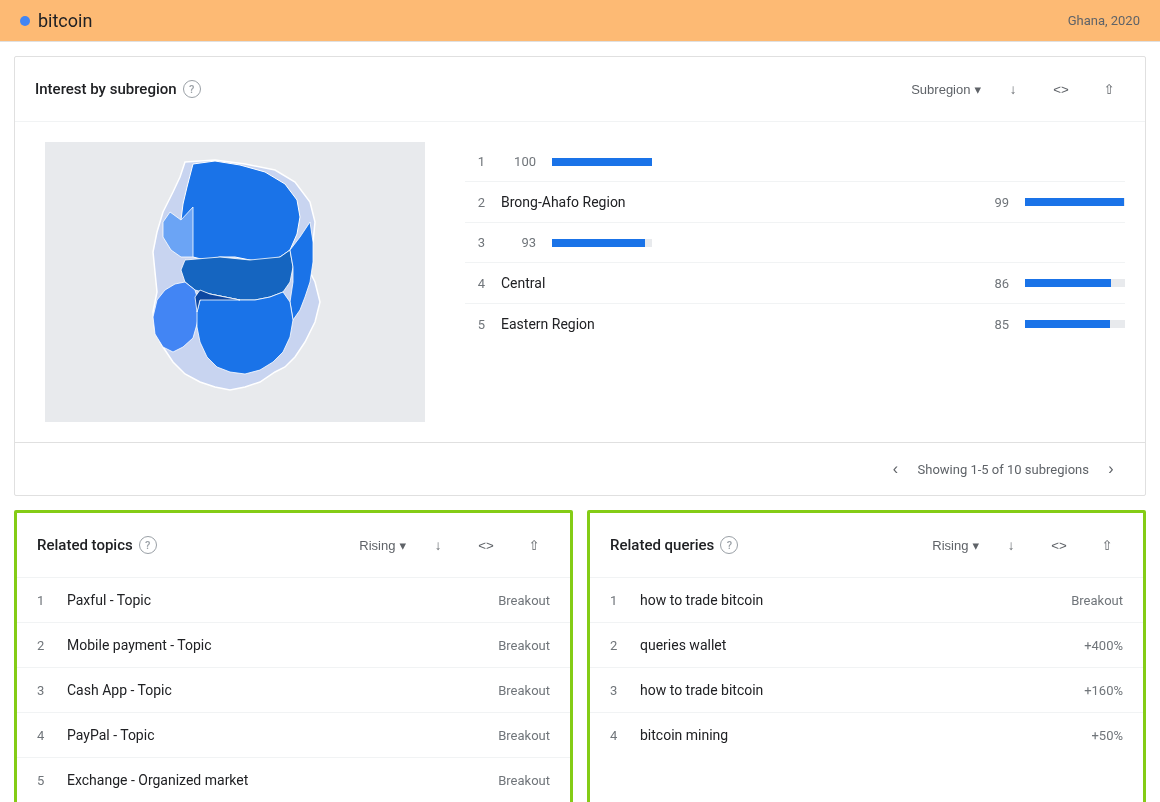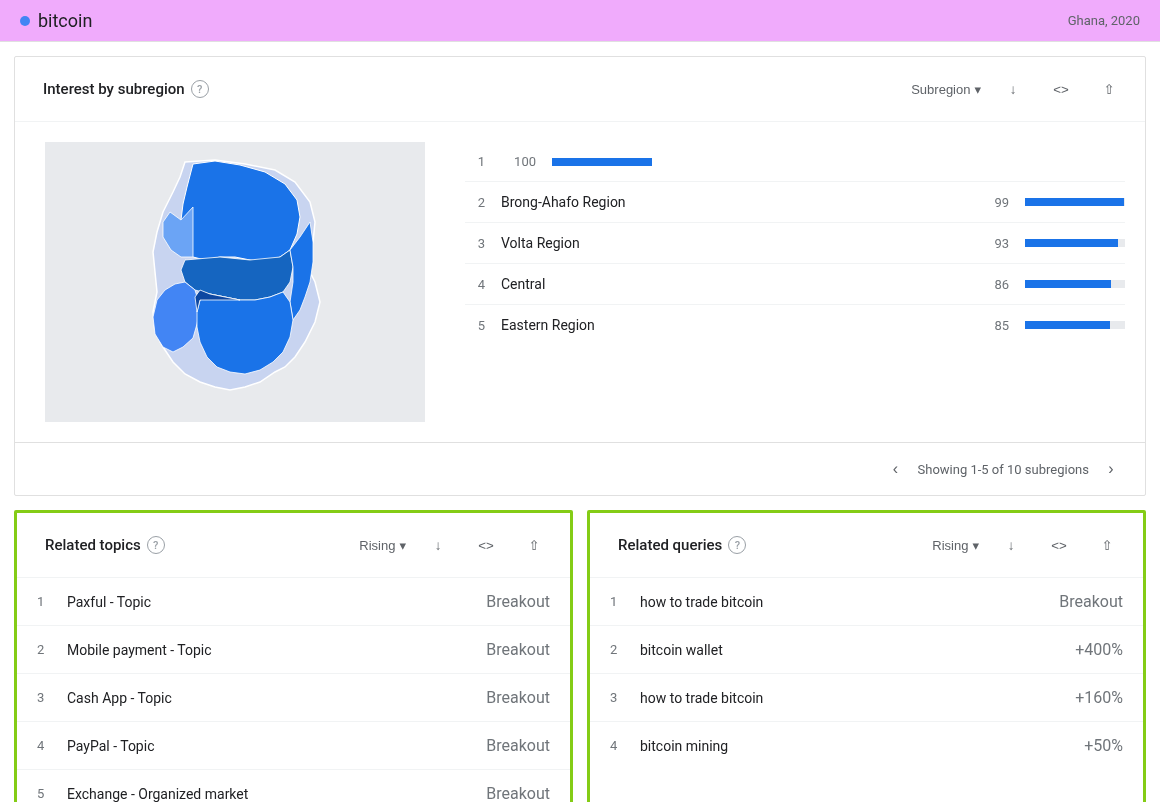--- a/index.html
+++ b/index.html
@@ -5,21 +5,21 @@
     * { box-sizing: border-box; margin: 0; padding: 0; }
     body { font-family: 'Google Sans', Roboto, Arial, sans-serif; background: #fff; color: #202124; font-size: 14px; }
 
     
     .header {
       display: flex;
       align-items: center;
       justify-content: space-between;
       padding: 10px 20px;
       border-bottom: 1px solid #e0e0e0;
-      background: #f0abfc;
+      background: #fdba74;
     }
     .header-left {
       display: flex;
       align-items: center;
       gap: 8px;
     }
     .header-dot {
       width: 10px; height: 10px;
       background: #4285f4;
       border-radius: 50%;
@@ -50,21 +50,20 @@
       padding: 16px 20px;
       border-bottom: 1px solid #f1f3f4;
     }
     .section-header-left {
       display: flex;
       align-items: center;
       gap: 6px;
       font-size: 15px;
       color: #202124;
       font-weight: 500;
-      margin-left: 8px;
     }
     .help-icon {
       width: 18px; height: 18px;
       border-radius: 50%;
       border: 1.5px solid #9aa0a6;
       display: inline-flex;
       align-items: center;
       justify-content: center;
       color: #9aa0a6;
       font-size: 11px;
@@ -200,21 +199,21 @@
     .related-num {
       color: #70757a;
       font-size: 13px;
       width: 16px;
     }
     .related-name {
       font-size: 14px;
       color: #202124;
     }
     .related-badge {
-      font-size: 16px;
+      font-size: 13px;
       color: #70757a;
     }
 
     
     svg.ghana-map {
       width: 380px;
       height: 280px;
     }
   </style>
 </head>
@@ -282,21 +281,20 @@
           <div class="region-row">
     <span class="region-num">2</span>
     <span class="region-name">Brong-Ahafo Region</span>
     <span class="region-score">99</span>
     <div class="bar-container">
       <div class="bar-fill" style="width:99%"></div>
     </div>
   </div>
           <div class="region-row">
     <span class="region-num">3</span>
-    <span class="region-name">Volta Region</span>
     <span class="region-score">93</span>
     <div class="bar-container">
       <div class="bar-fill" style="width:93%"></div>
     </div>
   </div>
           <div class="region-row">
     <span class="region-num">4</span>
     <span class="region-name">Central</span>
     <span class="region-score">86</span>
     <div class="bar-container">
@@ -399,21 +397,21 @@
         <div class="related-row">
     <div class="related-left">
       <span class="related-num">1</span>
       <span class="related-name">how to trade bitcoin</span>
     </div>
     <span class="related-badge">Breakout</span>
   </div>
         <div class="related-row">
     <div class="related-left">
       <span class="related-num">2</span>
-      <span class="related-name">bitcoin wallet</span>
+      <span class="related-name">queries wallet</span>
     </div>
     <span class="related-badge">+400%</span>
   </div>
         <div class="related-row">
     <div class="related-left">
       <span class="related-num">3</span>
       <span class="related-name">how to trade bitcoin</span>
     </div>
     <span class="related-badge">+160%</span>
   </div>

